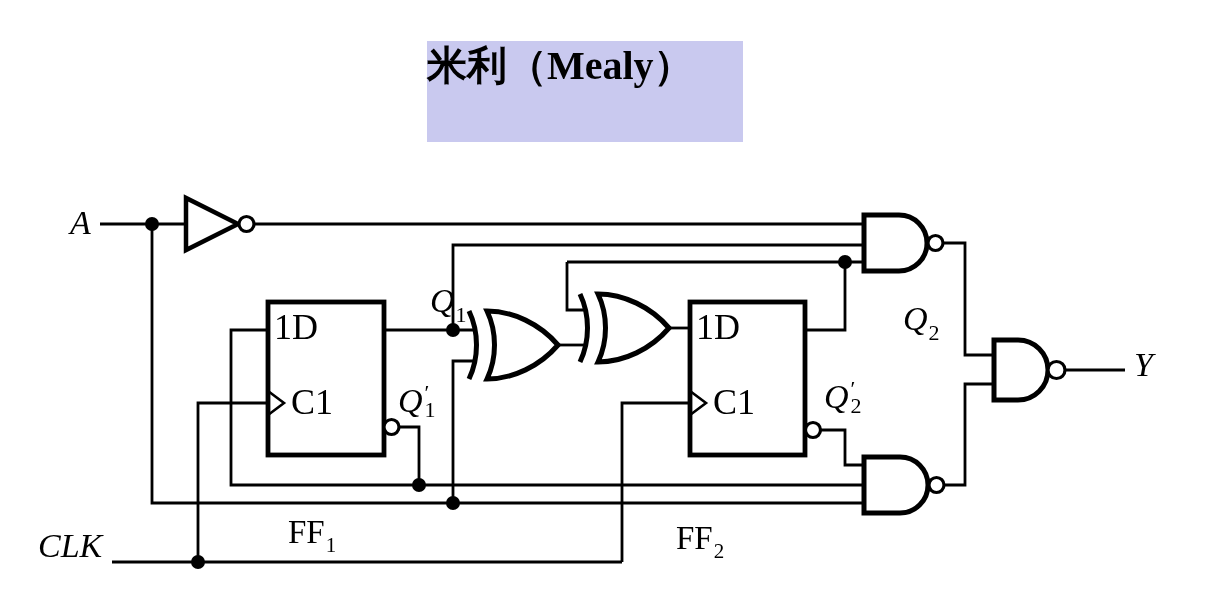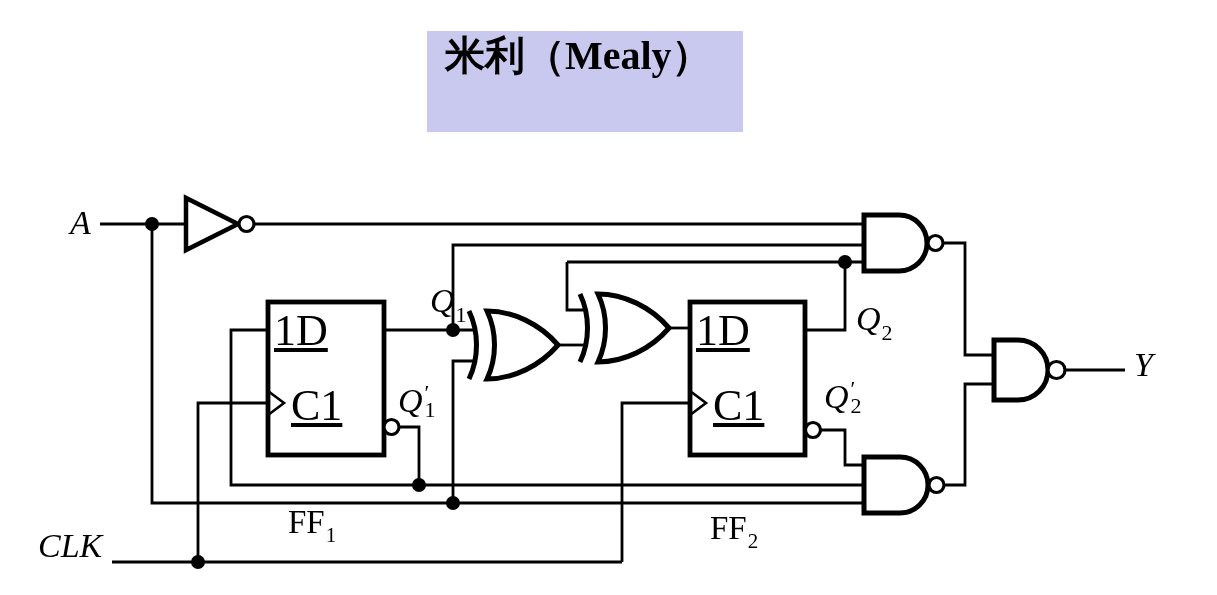--- a/index.html
+++ b/index.html
@@ -4,32 +4,32 @@
 <style>
   html,body{margin:0;padding:0;background:#ffffff;}
   .stage{
     position:relative;width:1217px;height:595px;background:#ffffff;overflow:hidden;
     font-family:"Liberation Serif","DejaVu Serif",serif;color:#000;
   }
   .stage svg{position:absolute;left:0;top:0;}
 
   
   .title-box{
-    position:absolute;left:427px;top:31px;width:316px;height:101px;
+    position:absolute;left:427px;top:41px;width:316px;height:101px;
     background:#c9c9ef;color:#000;font-weight:bold;font-size:40px;line-height:50px;
-    padding-left:18px;box-sizing:border-box;
+    padding-left:0;box-sizing:border-box;
     font-family:"Liberation Serif","DejaVu Sans",serif;
   }
   .t-line{white-space:nowrap;}
 
   
   .lbl{position:absolute;white-space:nowrap;line-height:1;}
   .sig{font-style:italic;font-size:34px;}
-  .plain{font-style:normal;font-size:44px;text-decoration:underline;}
-  .ffname{font-style:normal;font-size:33px;}
+  .plain{font-style:normal;font-size:36px;}
+  .ffname{font-style:normal;font-size:33px;margin-top:10px;}
   .sub{font-style:normal;font-size:22px;position:relative;top:10px;margin-left:1px;}
   .ffsub{font-style:normal;font-size:21px;position:relative;top:9px;margin-left:1px;}
   .stack{
     display:inline-flex;flex-direction:column;align-items:flex-start;
     font-style:normal;line-height:1;position:relative;top:-2px;margin-left:2px;vertical-align:top;
   }
   .stack .prime{font-size:22px;height:17px;}
   .stack .sub2{font-size:22px;}
 </style>
 </head>
@@ -122,29 +122,29 @@
   <div class="lbl sig" style="left:38px;top:529px;">CLK</div>
   <div class="lbl sig" style="left:1134px;top:348px;">Y</div>
 
   <div class="lbl sig" style="left:394px;top:284px;margin-left:36px;"><span>Q</span><span class="sub">1</span></div>
 
   <div class="lbl sig" style="left:398px;top:384px;"><span>Q</span><span class="stack">
         <span class="prime">′</span>
         <span class="sub2">1</span>
       </span></div>
 
-  <div class="lbl sig" style="left:856px;top:302px;"><span>Q</span><span class="sub">2</span></div>
+  <div class="lbl sig" style="left:903px;top:302px;"><span>Q</span><span class="sub">2</span></div>
 
   <div class="lbl sig" style="left:824px;top:380px;"><span>Q</span><span class="stack">
         <span class="prime">′</span>
         <span class="sub2">2</span>
       </span></div>
 
   <div class="lbl plain" style="left:274px;top:309px;">1D</div>
   <div class="lbl plain" style="left:291px;top:384px;">C1</div>
   <div class="lbl plain" style="left:696px;top:309px;">1D</div>
   <div class="lbl plain" style="left:713px;top:384px;">C1</div>
 
   <div class="lbl ffname" style="left:288px;top:506px;"><span>FF</span><span class="ffsub">1</span></div>
 
-  <div class="lbl ffname" style="left:710px;top:512px;"><span>FF</span><span class="ffsub">2</span></div>
+  <div class="lbl ffname" style="left:676px;top:512px;"><span>FF</span><span class="ffsub">2</span></div>
 
 </div>
 
 </body></html>

